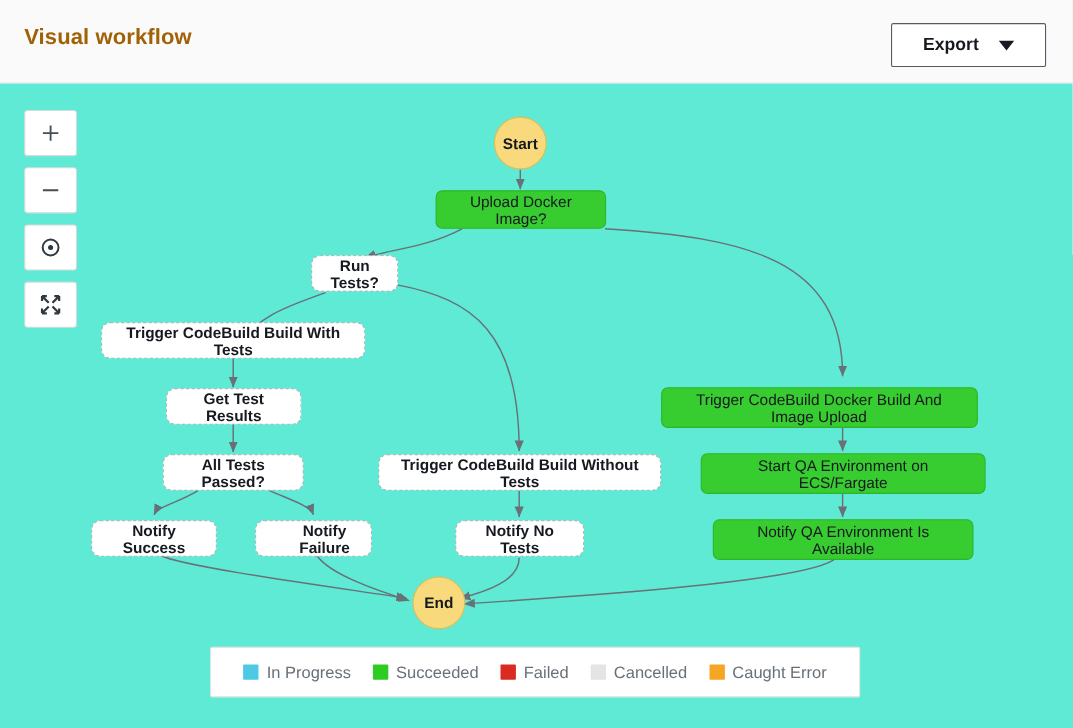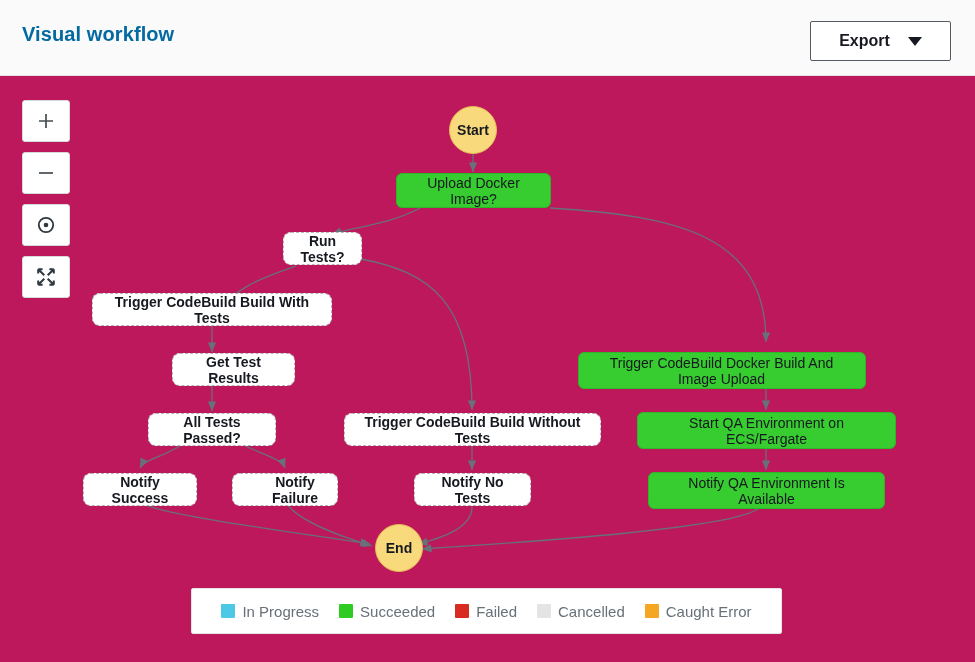--- a/index.html
+++ b/index.html
@@ -26,21 +26,21 @@
     border-bottom: 1px solid #e4e4e4;
     box-sizing: border-box;
   }
   .page-title {
     position: absolute;
     left: 22px;
     top: 23px;
     font-size: 20px;
     font-weight: bold;
     letter-spacing: 0.1px;
-    color: #0369a1;
+    color: #a16207;
   }
   .export-button {
     position: absolute;
     right: 24px;
     top: 21px;
     width: 141px;
     height: 40px;
     background: #ffffff;
     border: 1px solid #545b64;
     border-radius: 2px;
@@ -63,21 +63,21 @@
     border-right: 7px solid transparent;
     border-top: 9px solid #16191f;
   }
 
   
   .canvas {
     position: absolute;
     left: 0; top: 76px;
     width: 975px;
     height: 586px;
-    background: #be185d;
+    background: #5eead4;
     overflow: hidden;
   }
 
   
   .toolbar {
     position: absolute;
     left: 22px;
     top: 24px;
     display: flex;
     flex-direction: column;
@@ -269,21 +269,21 @@
   </div>
 
   <div class="node node-pending" style="left:92px; top:217px; width:240px; height:33px;">
     <span>Trigger CodeBuild Build With Tests</span>
   </div>
 
   <div class="node node-pending" style="left:283px; top:156px; width:79px; height:33px;">
     <span>Run Tests?</span>
   </div>
 
-  <div class="node node-pending" style="left:151px; top:277px; width:123px; height:33px;margin-left:21px;">
+  <div class="node node-pending" style="left:151px; top:277px; width:123px; height:33px;">
     <span>Get Test Results</span>
   </div>
 
   <div class="node node-pending" style="left:148px; top:337px; width:128px; height:33px;">
     <span>All Tests Passed?</span>
   </div>
 
   <div class="node node-pending" style="left:83px; top:397px; width:114px; height:33px;">
     <span>Notify Success</span>
   </div>
@@ -293,21 +293,21 @@
   </div>
 
   <div class="node node-pending" style="left:344px; top:337px; width:257px; height:33px;">
     <span>Trigger CodeBuild Build Without Tests</span>
   </div>
 
   <div class="node node-pending" style="left:414px; top:397px; width:117px; height:33px;">
     <span>Notify No Tests</span>
   </div>
 
-  <div class="node node-succeeded" style="left:578px; top:276px; width:288px; height:37px;padding-left:11px;">
+  <div class="node node-succeeded" style="left:601px; top:276px; width:288px; height:37px;padding-left:11px;">
     <span>Trigger CodeBuild Docker Build And Image Upload</span>
   </div>
 
   <div class="node node-succeeded" style="left:637px; top:336px; width:259px; height:37px;">
     <span>Start QA Environment on ECS/Fargate</span>
   </div>
 
   <div class="node node-succeeded" style="left:648px; top:396px; width:237px; height:37px;">
     <span>Notify QA Environment Is Available</span>
   </div>

